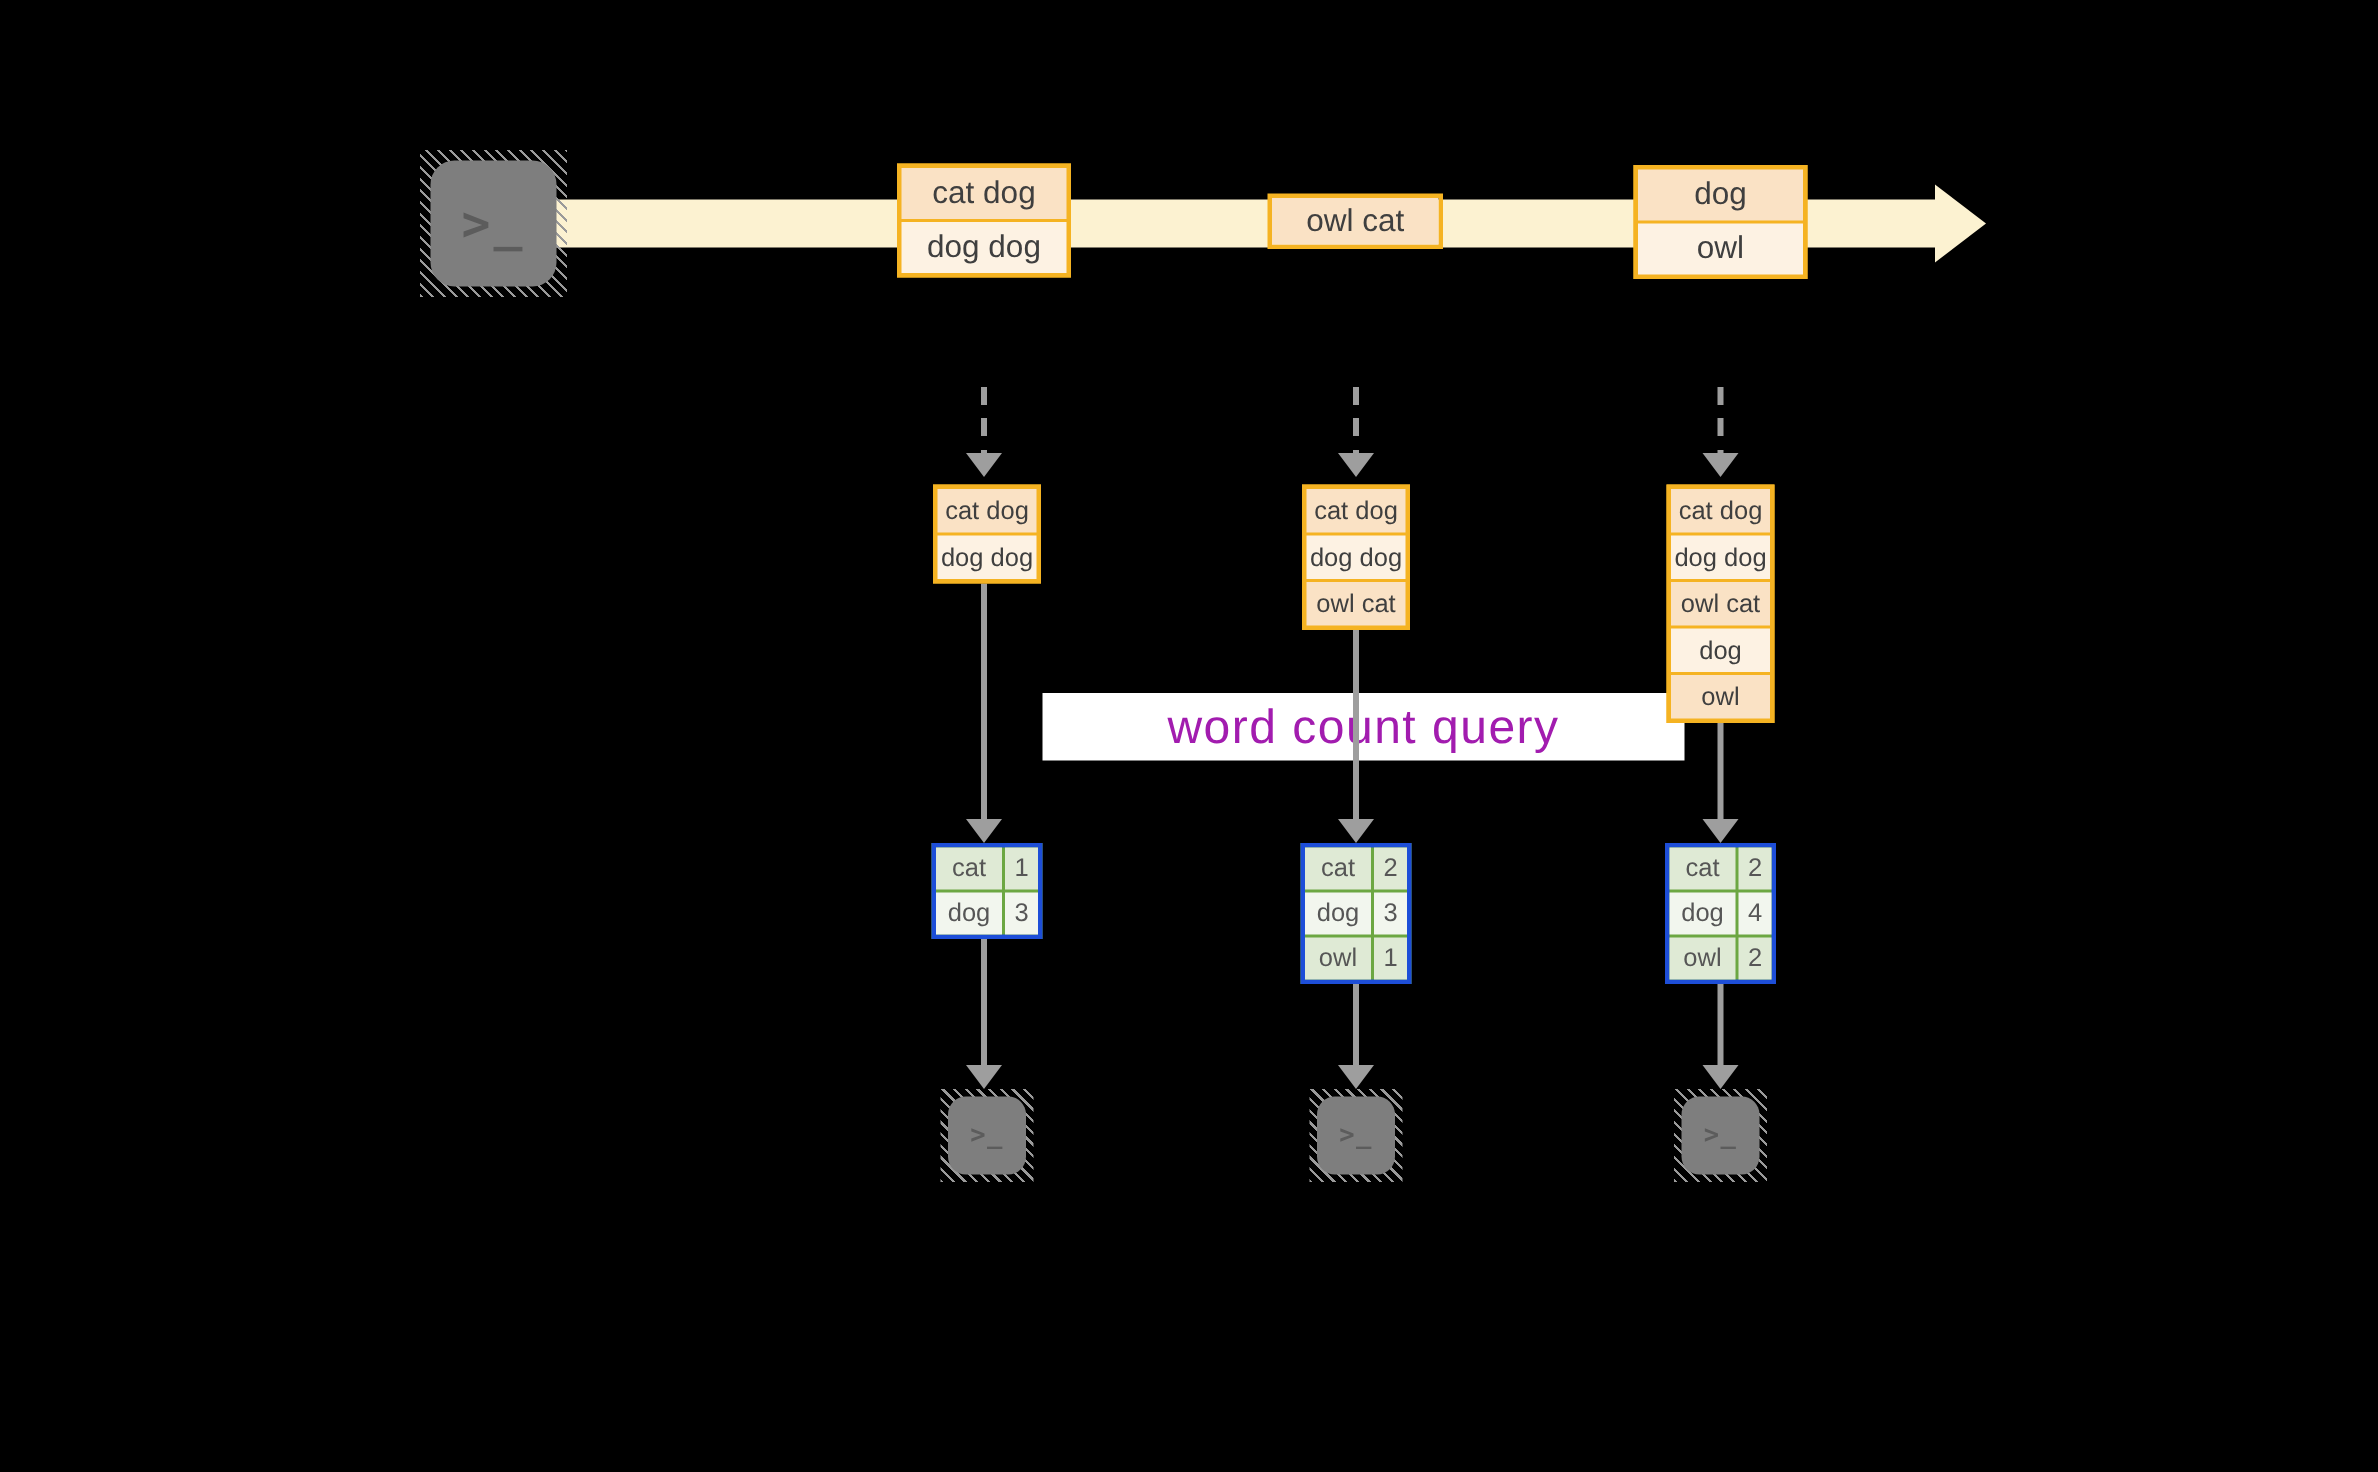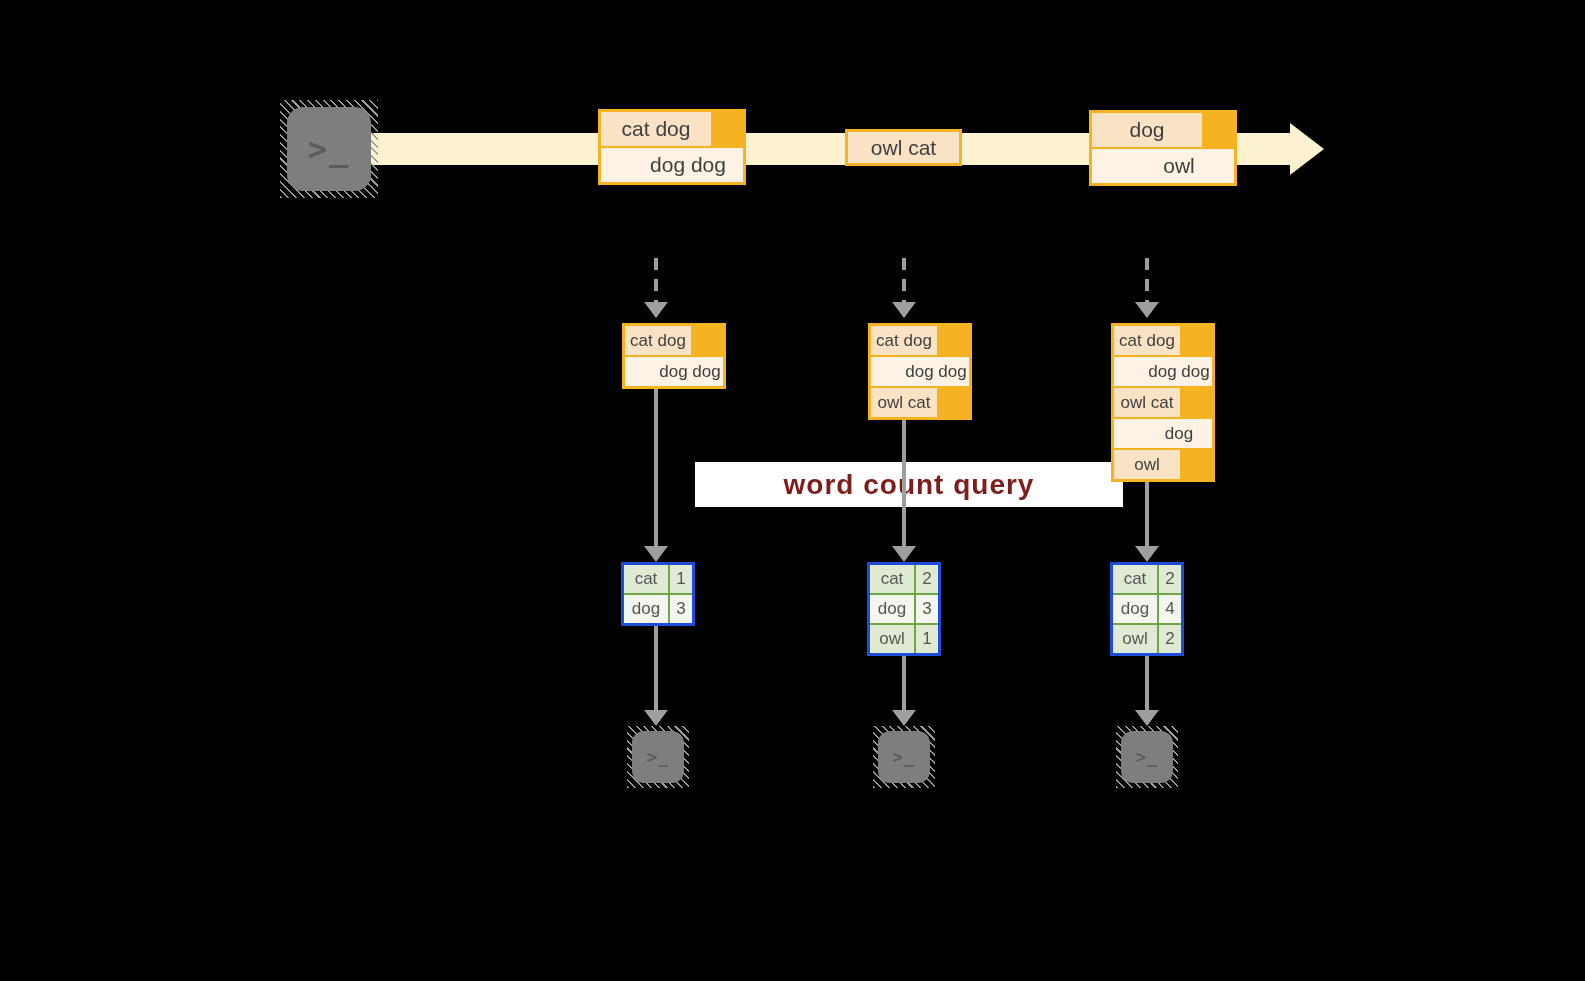--- a/index.html
+++ b/index.html
@@ -12,21 +12,21 @@
           background:#FCF2D1; z-index:1; }
   .band-head { position:absolute; left:1290px; top:123px; width:0; height:0;
           border-left:34px solid #FCF2D1; border-top:26px solid transparent;
           border-bottom:26px solid transparent; z-index:1; }
   
   .obox { position:absolute; border:3px solid #F5B322; background:#F5B322;
           display:flex; flex-direction:column; gap:2px; z-index:5; }
   .ocell { display:flex; align-items:center; justify-content:center;
            color:#3F3F3F; }
   .ocell.dark  { background:#FAE2C5; }
-  .ocell.light { background:#FDF2E3;padding-left:32px; }
+  .ocell.light { background:#FDF2E3; }
   .event .ocell { height:34px; width:110px; font-size:21px; }
   .event.single .ocell { height:31px; width:111px; }
   .stack .ocell { height:29px; width:66px; font-size:17px; }
   
   .gtable { position:absolute; border:3px solid #1d4ed8; background:#6CA742;
             display:grid; grid-template-columns:44px 22px; gap:2px; z-index:5; }
   .gcell { height:28px; display:flex; align-items:center; justify-content:center;
            font-size:17px; color:#565656; }
   .gcell.dark  { background:#DFEAD5; }
   .gcell.light { background:#F2F6EE; }
@@ -34,21 +34,21 @@
   .vline { position:absolute; width:4px; background:#9E9E9E; z-index:4; }
   .vdash { position:absolute; width:4px; z-index:4;
            background:repeating-linear-gradient(to bottom,#9E9E9E 0 12px,transparent 12px 21px); }
   .ahead { position:absolute; width:0; height:0; z-index:4;
            border-top:16px solid #9E9E9E;
            border-left:12px solid transparent; border-right:12px solid transparent; }
   
   .banner { position:absolute; left:695px; top:462px; width:428px; height:45px;
             background:#FFFFFF; z-index:2; display:flex; align-items:center;
             justify-content:center; }
-  .banner span { font-size:28px; font-weight:700; color:#7f1d1d; letter-spacing:1px; }
+  .banner span { font-size:32px; font-weight:400; color:#a21caf; letter-spacing:1px; }
   
   .term { position:absolute; z-index:5;
           background:repeating-linear-gradient(45deg, #9a9a9a 0 1.5px, transparent 1.5px 5.5px); }
   .term-body { position:absolute; inset:7px; background:#7E7E7E; border-radius:16px;
           display:flex; align-items:center; justify-content:center;
           font-family:"DejaVu Sans Mono", monospace; font-weight:bold; color:#5C5C5C; }
   .term.small .term-body { inset:5px; border-radius:12px; }
   .term.big .term-body { font-size:32px; letter-spacing:2px; }
   .term.small .term-body { font-size:17px; letter-spacing:1px; }
 </style>

